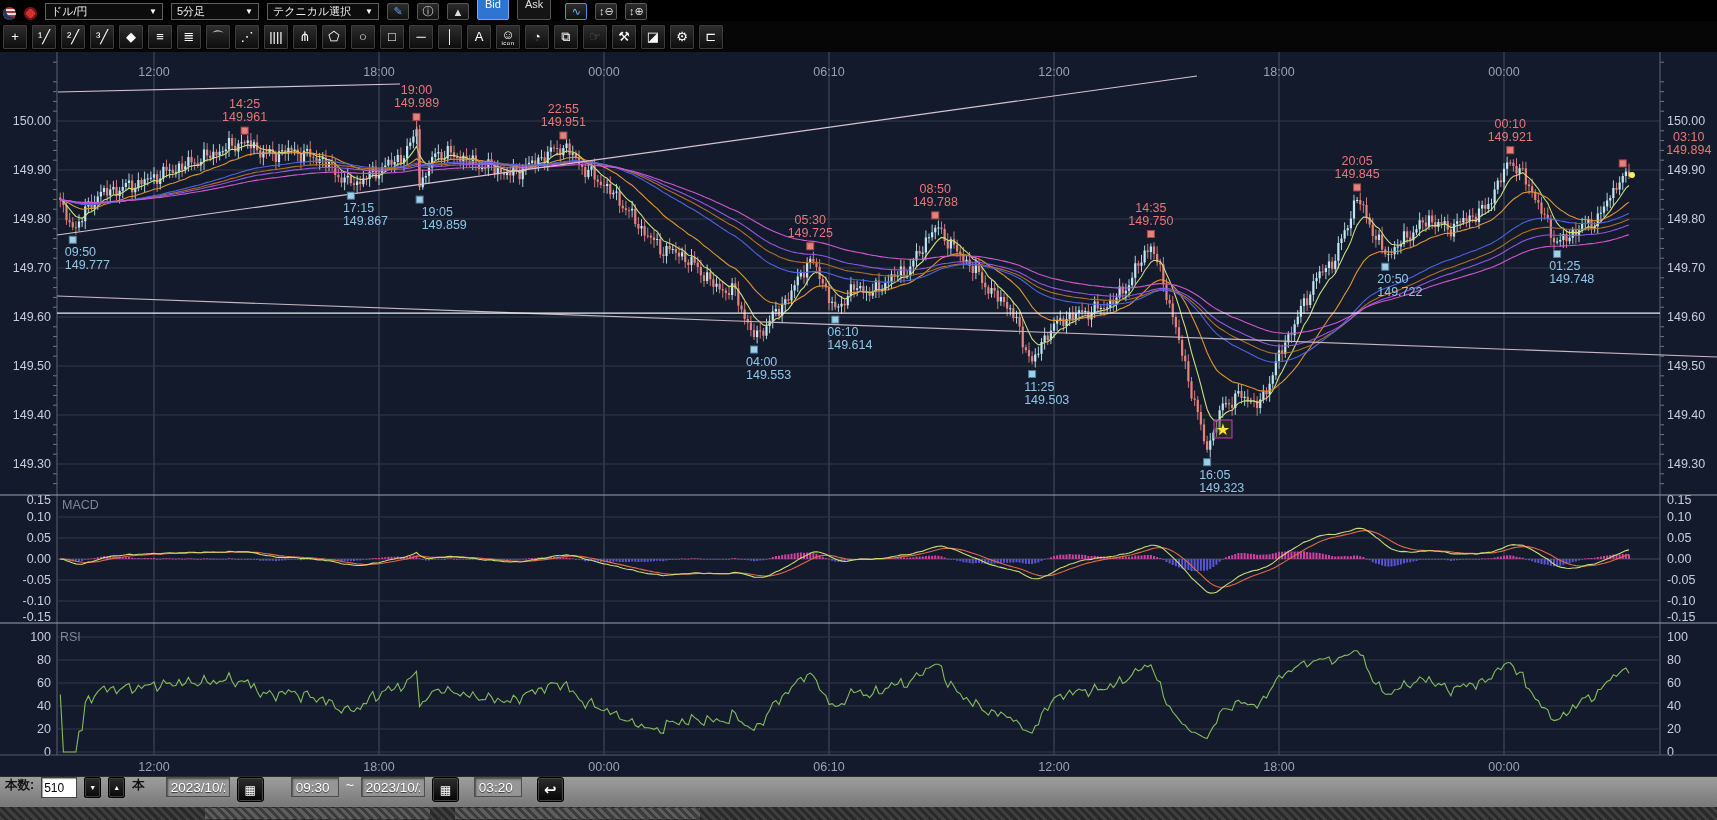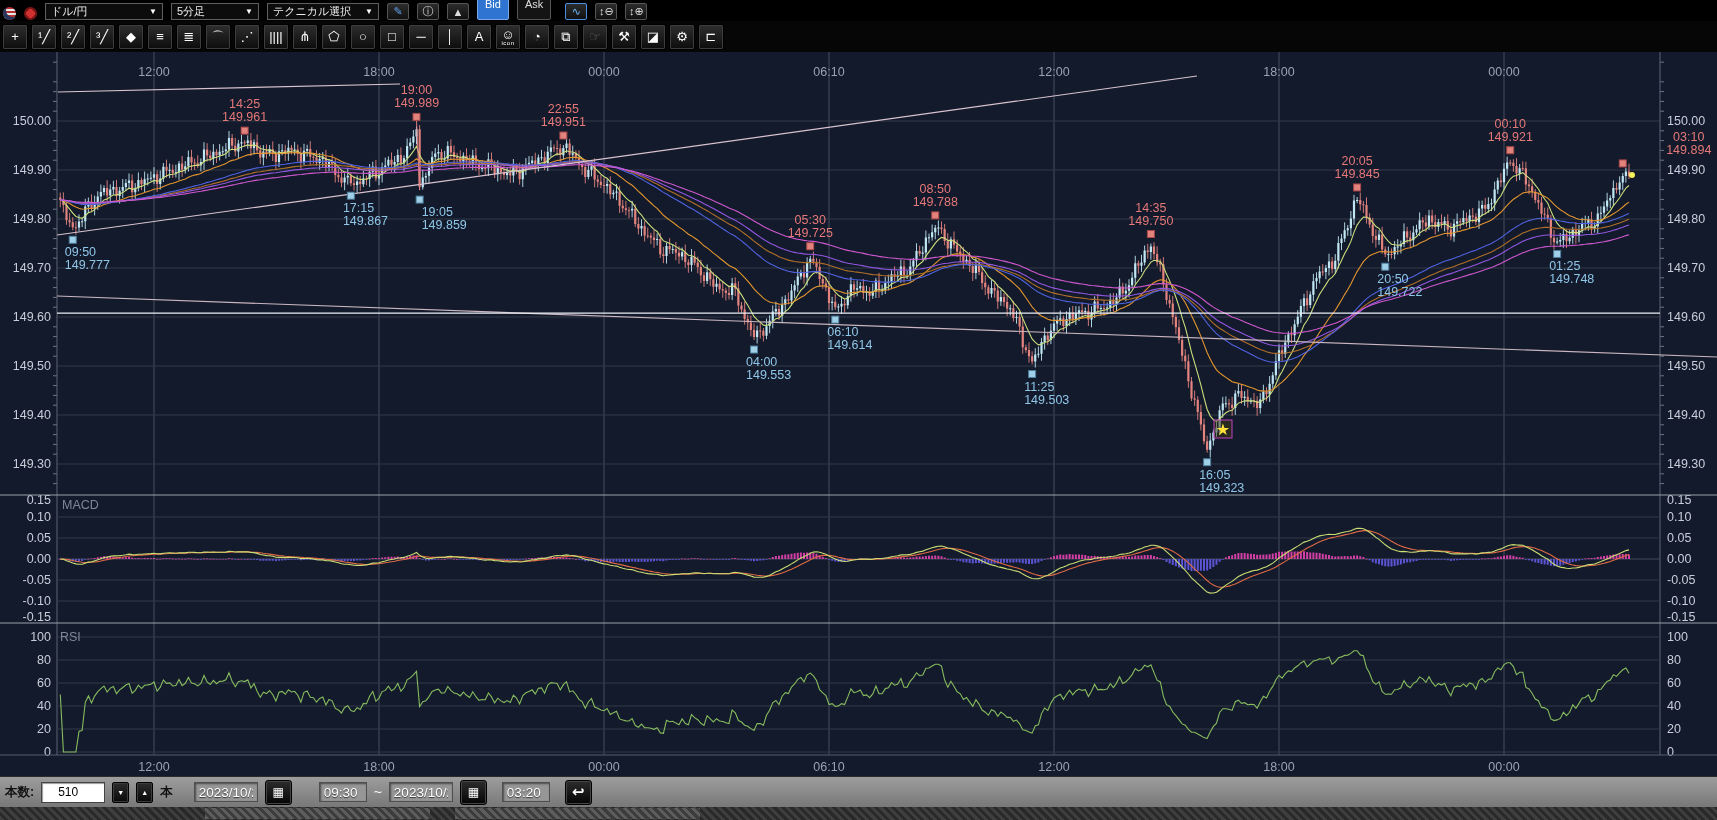--- a/index.html
+++ b/index.html
@@ -26,25 +26,25 @@
        display:flex;align-items:center;gap:3px;padding:0 2px;box-sizing:border-box;}
   .tool{width:26px;height:26px;background:linear-gradient(#2e2e2e,#0c0c0c);border:1px solid #000;
         box-shadow:inset 0 0 0 1px #3d3d3d;color:#fff;font-size:13px;line-height:1;
         display:flex;flex-direction:column;align-items:center;justify-content:center;box-sizing:border-box;border-radius:2px;}
   .tool .sub{font-size:6px;margin-top:-1px;letter-spacing:0.5px;}
   .tool.disabled{color:#5a5a5a;}
   
   #chart{position:absolute;left:0;top:52px;}
   
   .bbar{position:absolute;left:0;top:776px;width:100%;height:31px;border-top:1px solid #2a2a2a;
-        background:linear-gradient(#9d9d9d,#787878);display:flex;align-items:center;gap:7px;
+        background:linear-gradient(#9d9d9d,#787878);display:flex;gap:7px;
         padding:0 5px;box-sizing:border-box;font-size:12.5px;color:#101010;}
   .bbar .jp{font-weight:bold;}
   .countfield{width:30px;height:19px;background:#fff;color:#000;border:1px solid #444;
-        box-shadow:inset 1px 1px 1px rgba(0,0,0,.4);font-size:12px;padding:0 16px;font-family:inherit;}
+        box-shadow:inset 1px 1px 1px rgba(0,0,0,.4);font-size:12px;padding:0 2px;font-family:inherit;}
   .spinbtn{width:17px;height:21px;background:linear-gradient(#2c2c2c,#090909);color:#fff;border:1px solid #000;
         box-shadow:inset 0 0 0 1px #3c3c3c;font-size:7px;padding:0;border-radius:2px;}
   .field{height:20px;background:#969696;border:1px solid #4f4f4f;box-shadow:inset 1px 1px 2px rgba(0,0,0,.5);
         color:#fff;text-shadow:0 1px 1px #333;font-size:13.5px;padding:0 4px;font-family:inherit;box-sizing:border-box;}
   .datef{width:64px;} .timef{width:48px;}
   .sqbtn{width:25px;height:23px;background:linear-gradient(#2c2c2c,#050505);color:#fff;border:1px solid #000;
         box-shadow:inset 0 0 0 1px #454545;border-radius:3px;font-size:12px;display:flex;align-items:center;justify-content:center;}
   .retbtn{font-size:15px;font-weight:bold;}
   
   .strip{position:absolute;left:0;top:807px;width:100%;height:13px;

